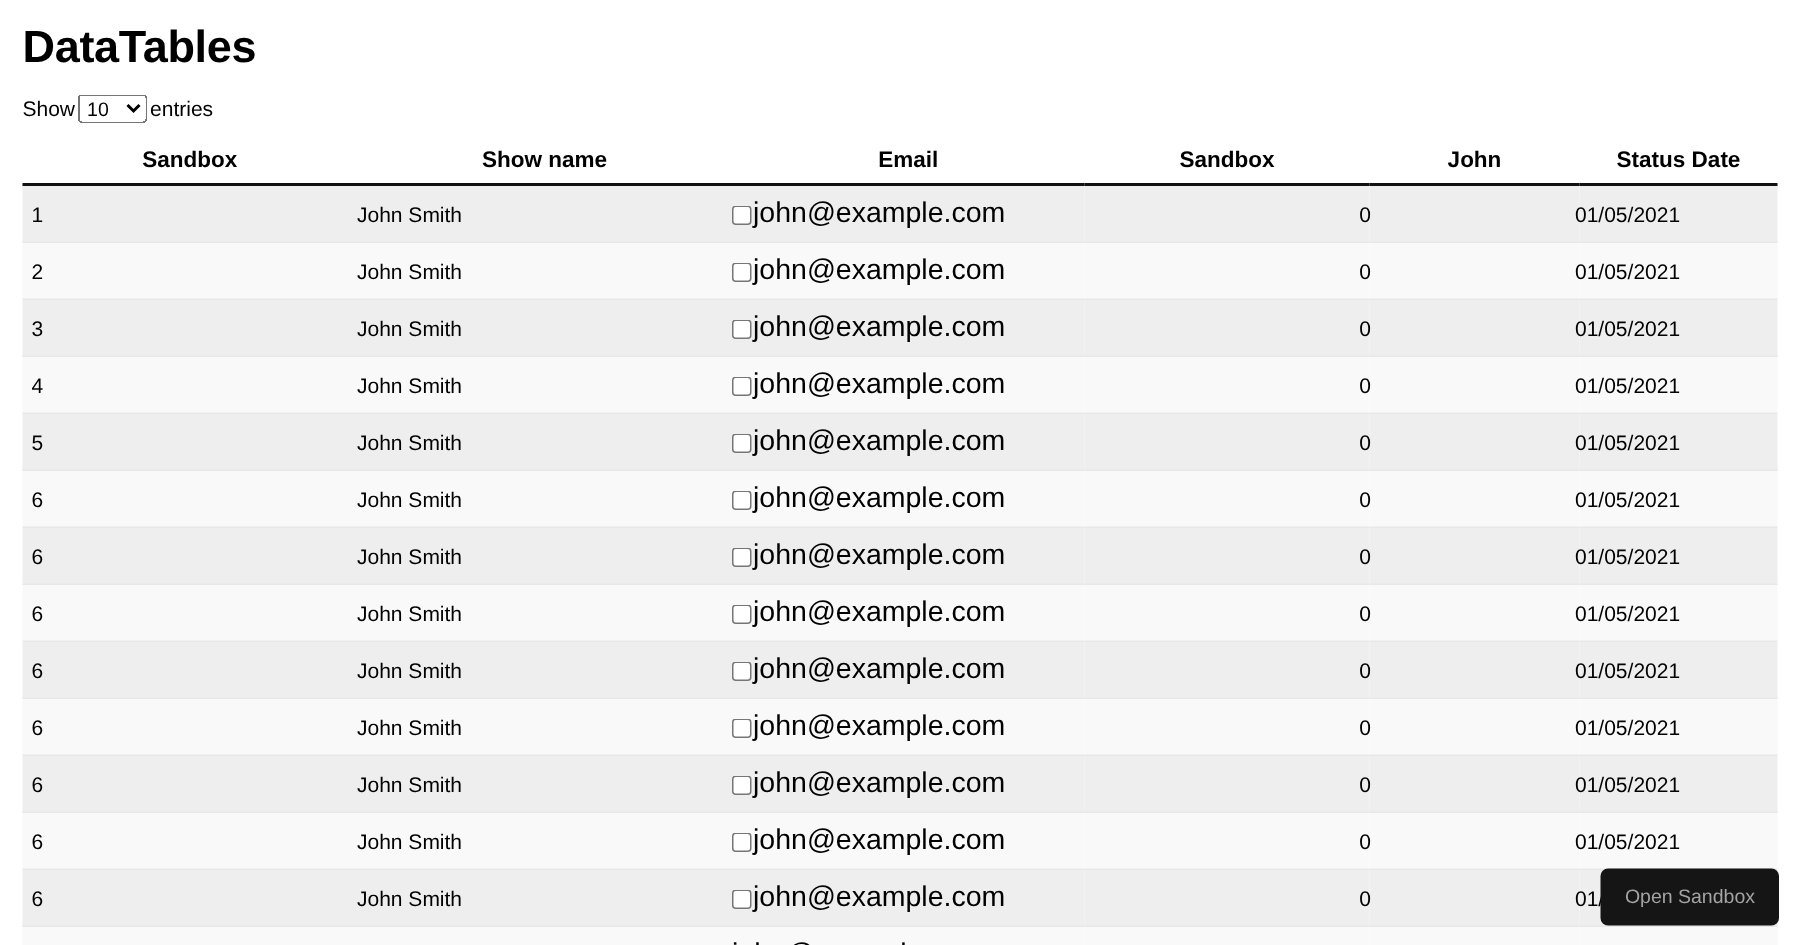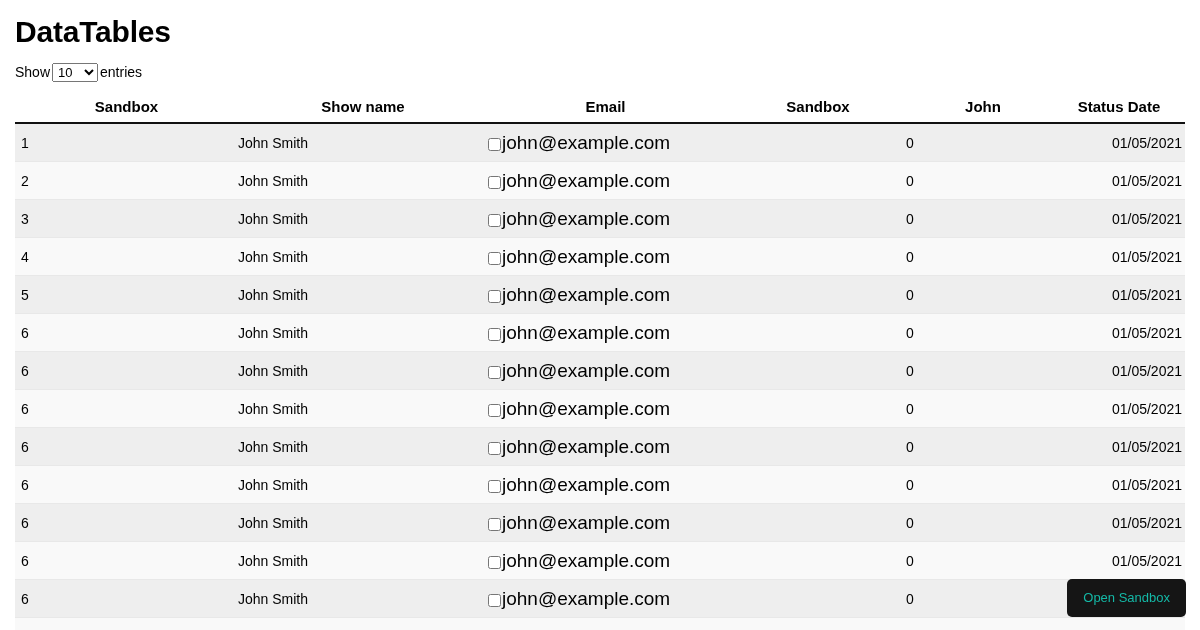--- a/index.html
+++ b/index.html
@@ -126,21 +126,21 @@
   .col-date    { width: 132px; }
 
   .data-table tbody tr:nth-child(odd)  { background: #eeeeee; }
   .data-table tbody tr:nth-child(even) { background: #f9f9f9; }
 
   .cell-status  { text-align: left;  padding-left: 6px !important; }
   .cell-name    { }
   .cell-email   { text-align: left; }
   .cell-company { text-align: center; }
   .cell-posts   { text-align: center; }
-  .cell-date    { text-align: right; }
+  .cell-date    { text-align: left; }
 
   .email-wrap {
     display: inline-block;
     white-space: nowrap;
     line-height: 1;
   }
   .row-checkbox {
     -webkit-appearance: checkbox;
     appearance: checkbox;
     width: 13px;
@@ -158,21 +158,21 @@
   .posts-shift { display: inline-block; transform: translateX(-73px); }
   
   .date-shift  { display: inline-block; transform: translateX(-3px); }
 
   
   .open-sandbox {
     position: absolute;
     right: 14px;
     bottom: 13px;
     background: #151515;
-    color: #14b8a6;
+    color: #a3a3a3;
     font-size: 13px;
     line-height: 16px;
     font-family: "Liberation Sans", sans-serif;
     padding: 11px 16px;
     border: 0;
     border-radius: 5px;
     cursor: pointer;
     white-space: nowrap;
   }
 </style>

